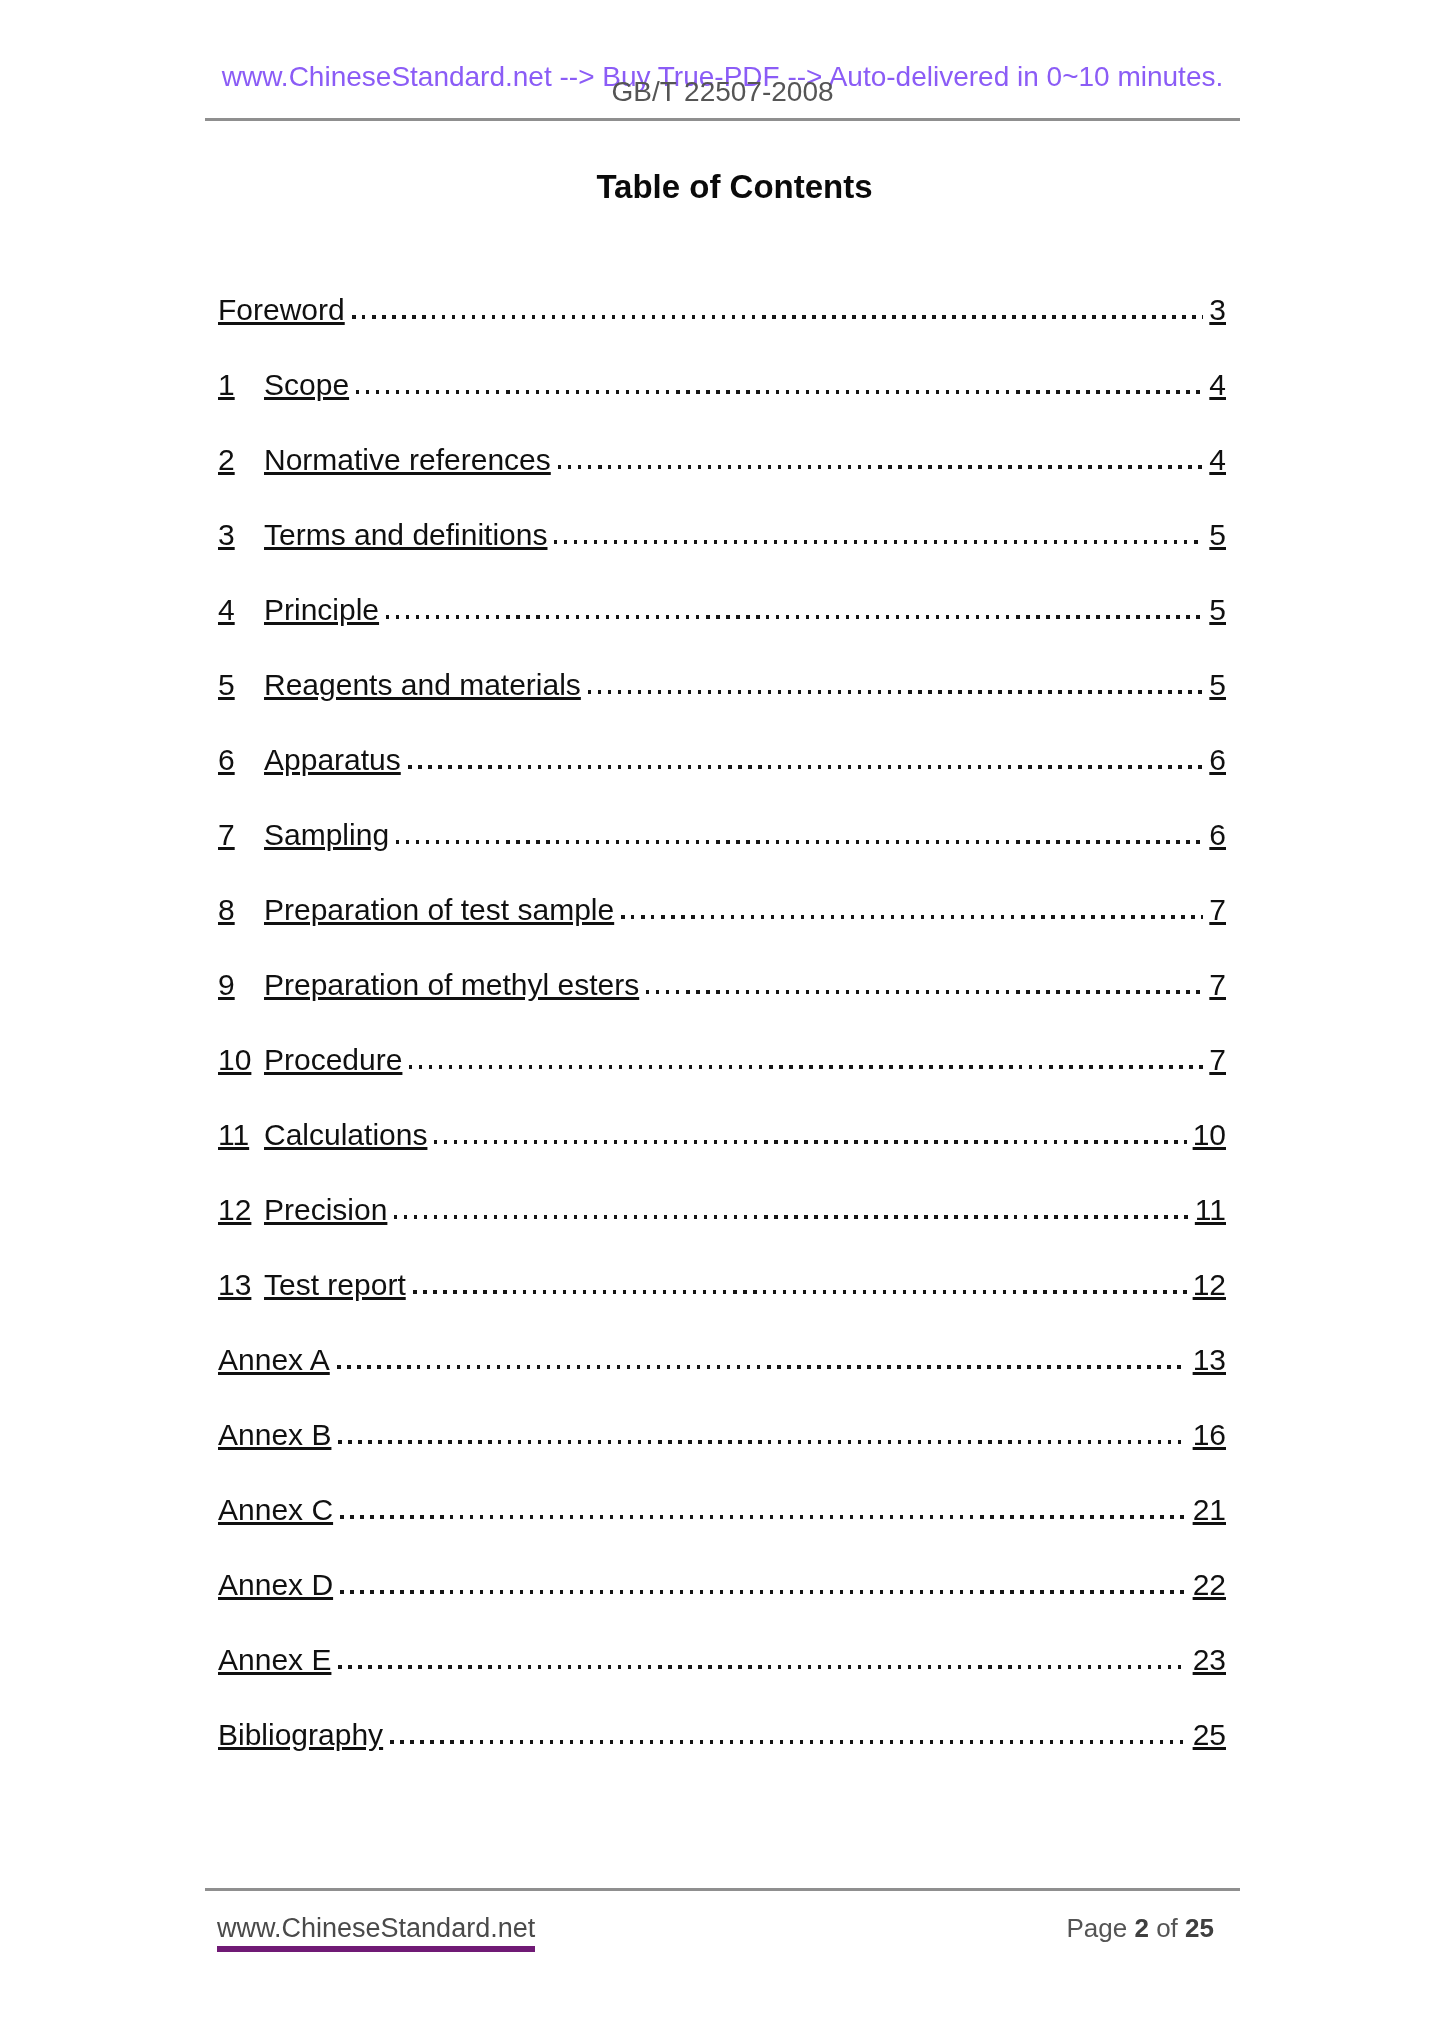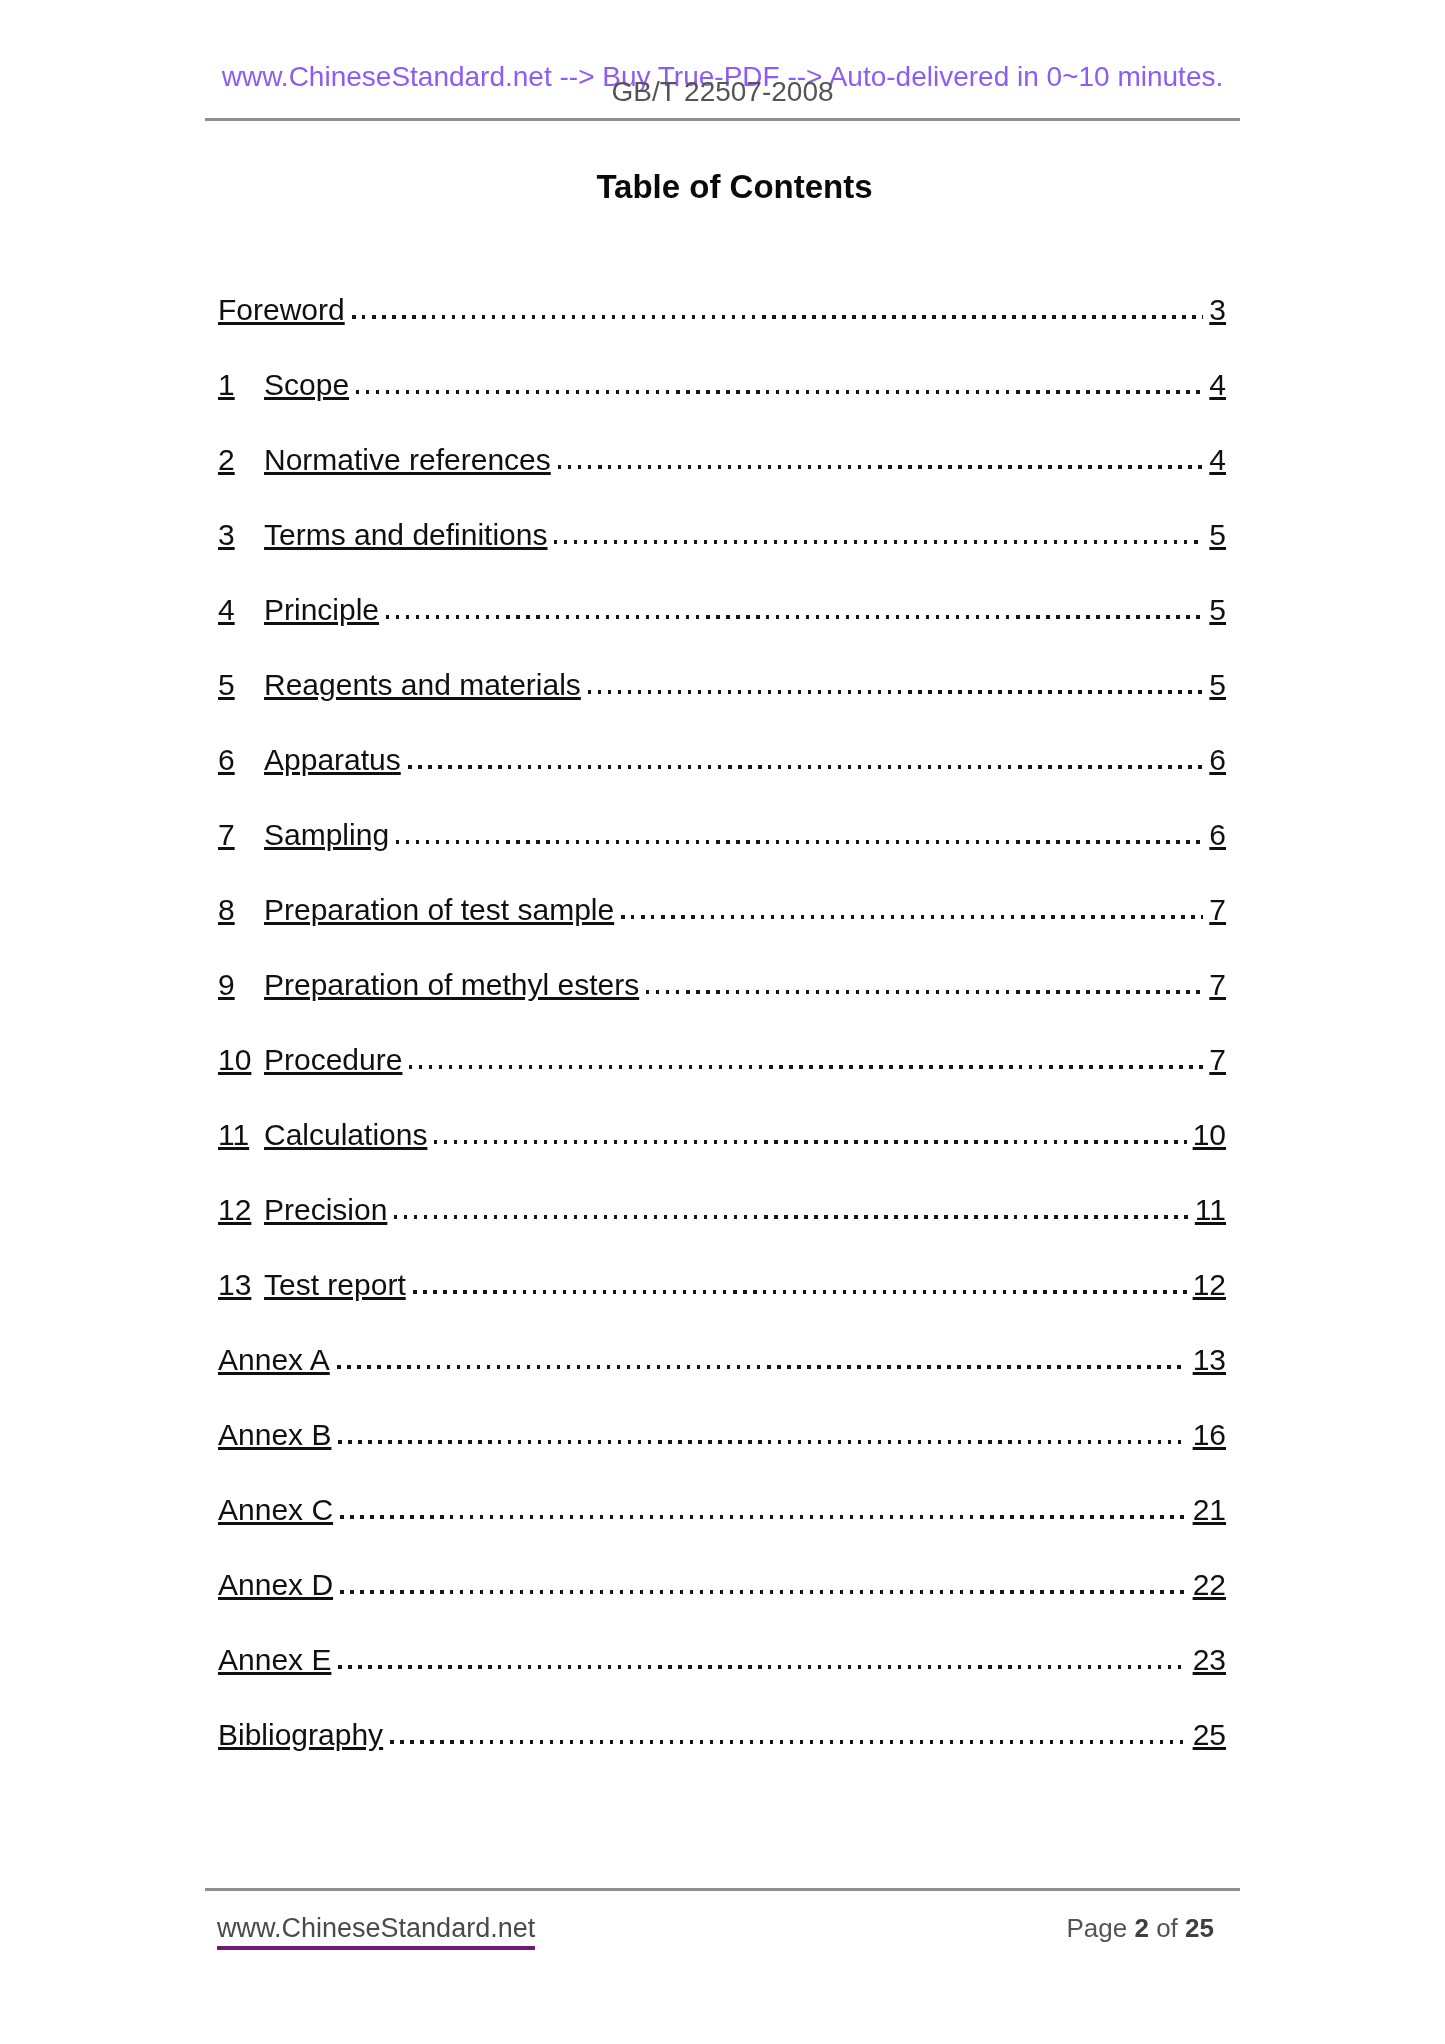--- a/index.html
+++ b/index.html
@@ -67,21 +67,21 @@
   .footer-bar {
     position: absolute; top: 1912px; left: 205px; width: 1035px;
     padding: 0 26px 0 12px;
     box-sizing: border-box;
     display: flex; justify-content: space-between; align-items: baseline;
   }
   .site-link {
     font-size: 27px; line-height: 32px;
     color: #4a4a4a;
     text-decoration: none;
-    border-bottom: 4px solid #701a75;
+    border-bottom: 6px solid #701a75;
     padding-bottom: 2px;
     cursor: pointer;
   }
   .page-info {
     font-size: 26px; line-height: 32px;
     color: #545454;
   }
   .page-info .num { font-weight: bold; color: #3f3f3f; }
 </style>
 </head>

